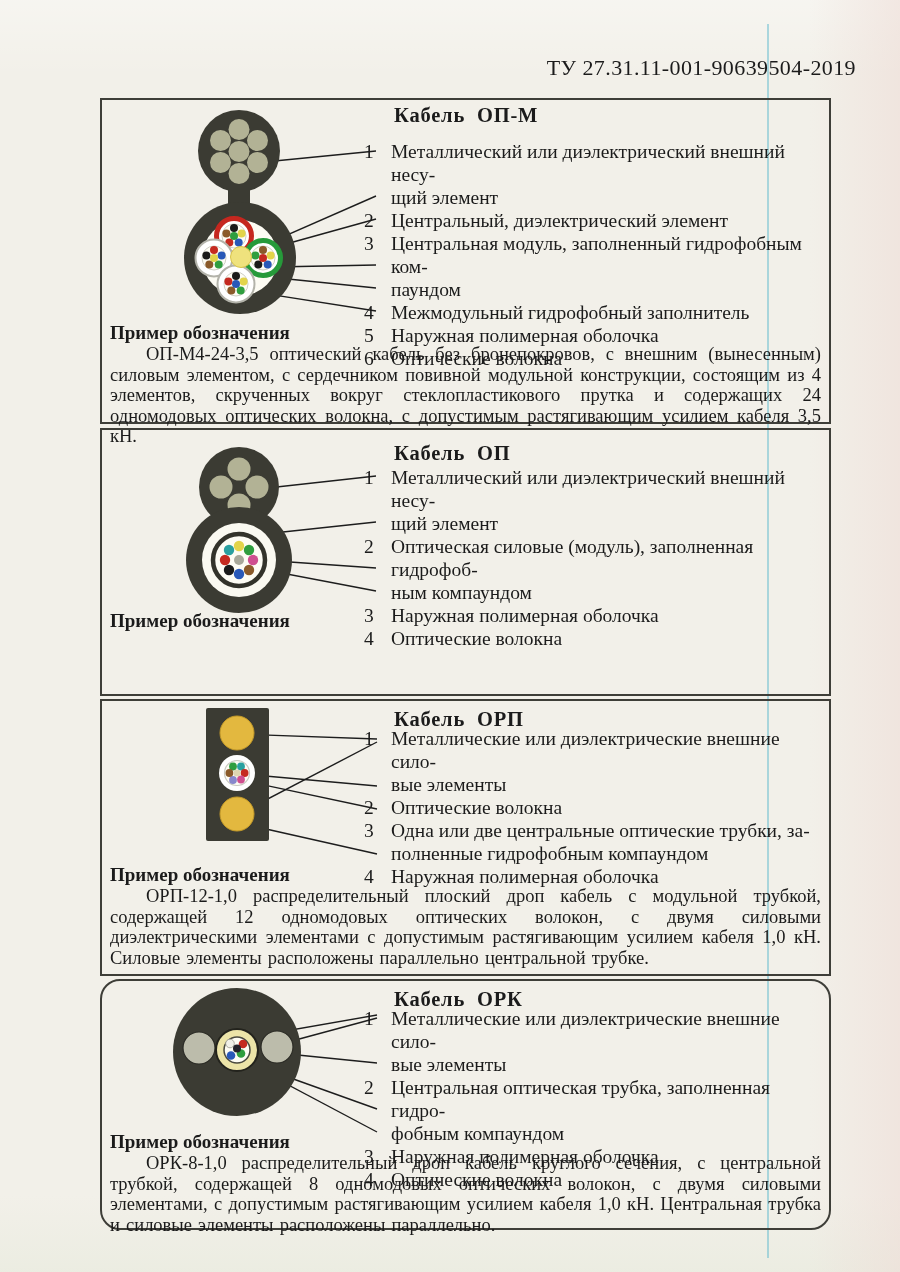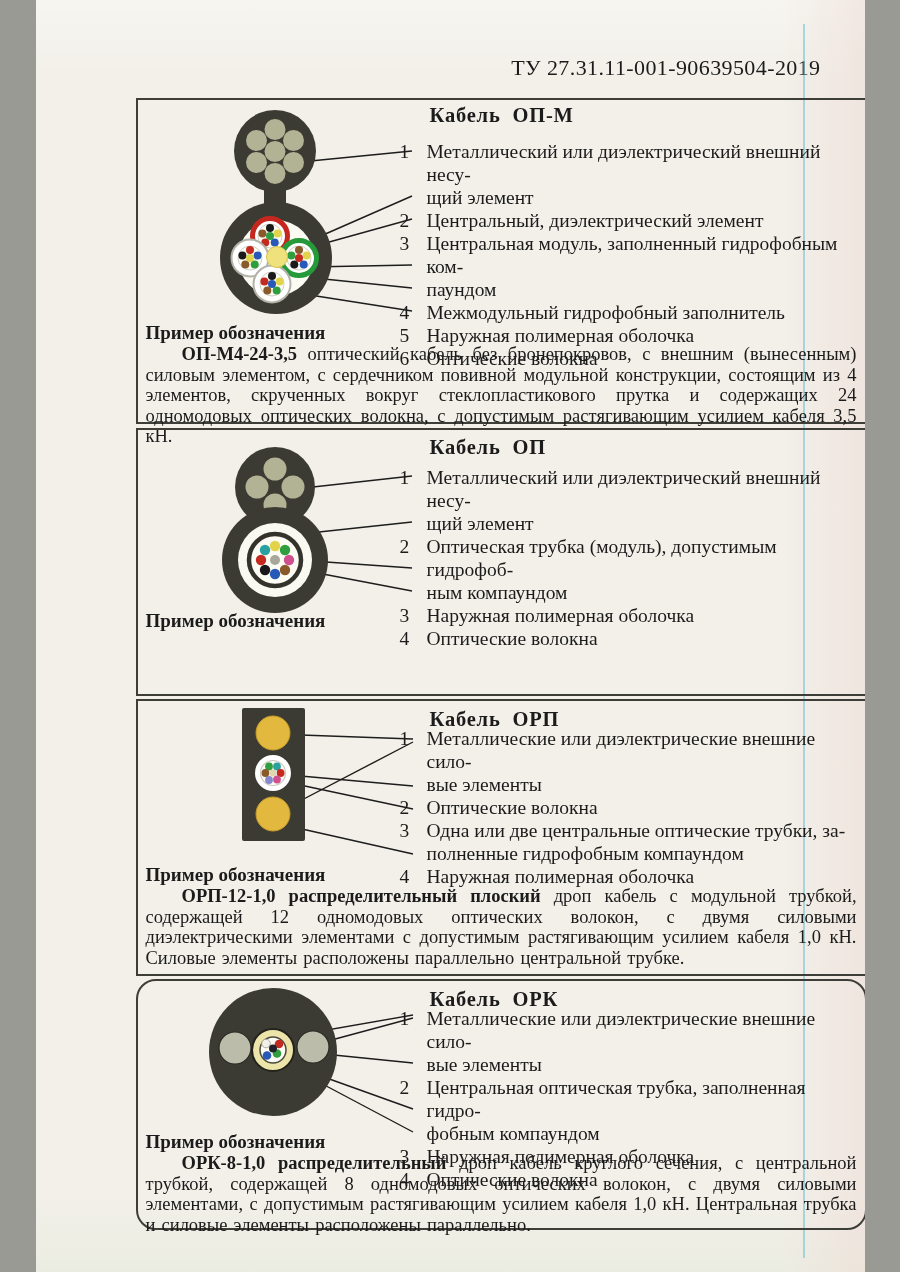--- a/index.html
+++ b/index.html
@@ -1,16 +1,16 @@
 <!DOCTYPE html>
 <html><head>
 <meta charset="utf-8">
 <style>
   html,body{margin:0;padding:0;background:#9a9a94;}
-  .page{position:relative;width:829px;height:1272px;margin:0 auto;
+  .page{position:relative;width:900px;height:1272px;margin:0 auto;
         background:#f2f0e9;overflow:hidden;
         font-family:"Liberation Serif","DejaVu Serif",serif;color:#1b1b1b;}
   .page::before{content:"";position:absolute;inset:0;pointer-events:none;
         background:
           linear-gradient(90deg,rgba(255,255,255,0) 90%,rgba(238,220,214,.55) 100%),
           linear-gradient(180deg,rgba(255,255,255,.35) 0%,rgba(255,255,255,0) 6%,rgba(233,235,222,0) 94%,rgba(229,233,218,.5) 100%);}
   .header{position:absolute;top:55px;right:44px;font-size:22px;letter-spacing:.4px;white-space:pre;}
   .vline{position:absolute;left:767px;top:24px;width:2px;height:1234px;
          background:rgba(96,186,205,.5);}
   .panel{position:absolute;left:100px;width:731px;border:2px solid #3e3e38;box-sizing:border-box;}
@@ -21,21 +21,21 @@
   .sec-title{position:absolute;left:292px;font-size:20.5px;font-weight:bold;
              letter-spacing:.8px;white-space:pre;}
   .legend{position:absolute;left:262px;width:464px;}
   .li{display:flex;align-items:flex-start;font-size:19.5px;line-height:23px;}
   .num{width:27px;flex:none;}
   .lt{flex:1;white-space:pre-line;}
   .example{position:absolute;left:8px;right:8px;}
   .example .lbl{font-weight:bold;font-size:19px;line-height:22px;}
   .example p{margin:0;font-size:18.5px;line-height:20.5px;text-align:justify;
              text-indent:36px;word-spacing:1.5px;}
-  .b{font-weight:bold;}
+  .b{font-weight:normal;}
   svg.diagram{position:absolute;overflow:visible;}
   .ldr{stroke:#1d1d1d;stroke-width:1.4;fill:none;}
 </style>
 </head>
 <body>
 
 <div class="page">
 
   <div class="header">ТУ 27.31.11-001-90639504-2019</div>
   <div class="vline"></div>
@@ -137,21 +137,21 @@
         </div>
     </div>
 
     <div class="example" style="top:222px">
       <div class="lbl">Пример обозначения</div>
       <p><span class="b">ОП-М4-24-3,5</span><span> оптический кабель без бронепокровов, с внешним (вынесенным) силовым элементом, с сердечником повивной модульной конструкции, состоящим из 4 элементов, скрученных вокруг стеклопластикового прутка и содержащих 24 одномодовых оптических волокна, с допустимым растягивающим усилием кабеля 3,5 кН.</span></p>
     </div>
   </div>
 
   <div class="panel p2">
-    <div class="sec-title" style="top:6px">Кабель  ОП</div>
+    <div class="sec-title" style="top:12px">Кабель  ОП</div>
 
     <svg class="diagram" style="left:40px;top:2px" width="240" height="188" viewBox="0 0 240 188">
       <g class="ldr">
         <path d="M108,58 L234,44"></path>
           <path d="M113,103 L234,90"></path>
         <path d="M148,130 L234,136"></path>
           <path d="M108,135 L234,159"></path>
       </g>
       <circle cx="97" cy="55" r="40" fill="#3b3b33"></circle>
       <rect x="86" y="80" width="22" height="50" fill="#3b3b33"></rect>
@@ -178,21 +178,21 @@
     </svg>
 
     <div class="legend" style="top:36px">
       <div class="li">
           <span class="num">1</span>
           <span class="lt">Металлический или диэлектрический внешний несу-
 щий элемент</span>
         </div>
       <div class="li">
           <span class="num">2</span>
-          <span class="lt">Оптическая трубка (модуль), допустимым гидрофоб-
+          <span class="lt">Оптическая силовые (модуль), заполненная гидрофоб-
 ным компаундом</span>
         </div>
       <div class="li">
           <span class="num">3</span>
           <span class="lt">Наружная полимерная оболочка</span>
         </div>
       <div class="li">
           <span class="num">4</span>
           <span class="lt">Оптические волокна</span>
         </div>

